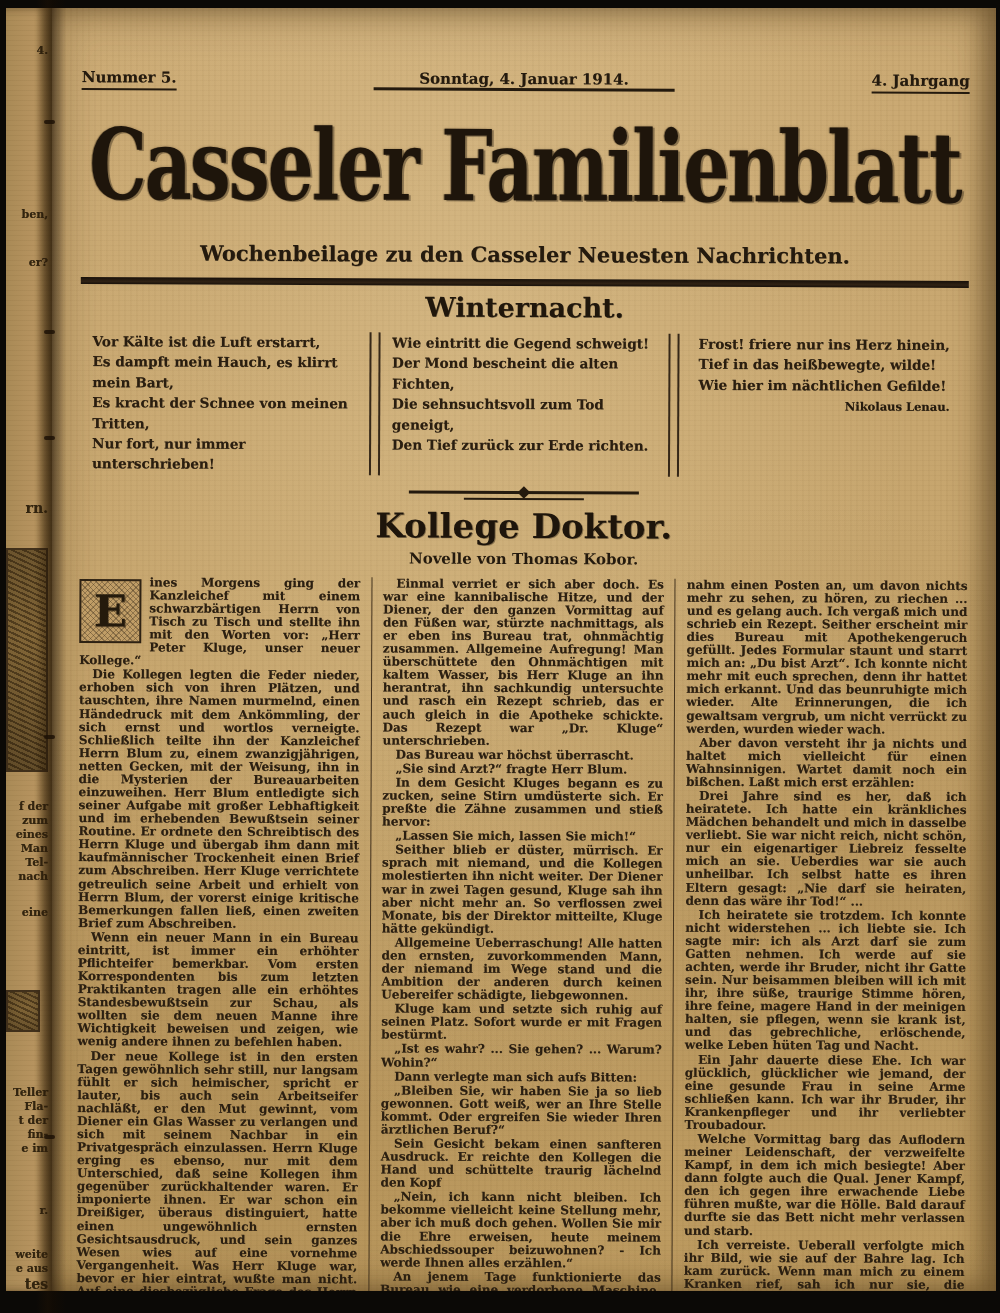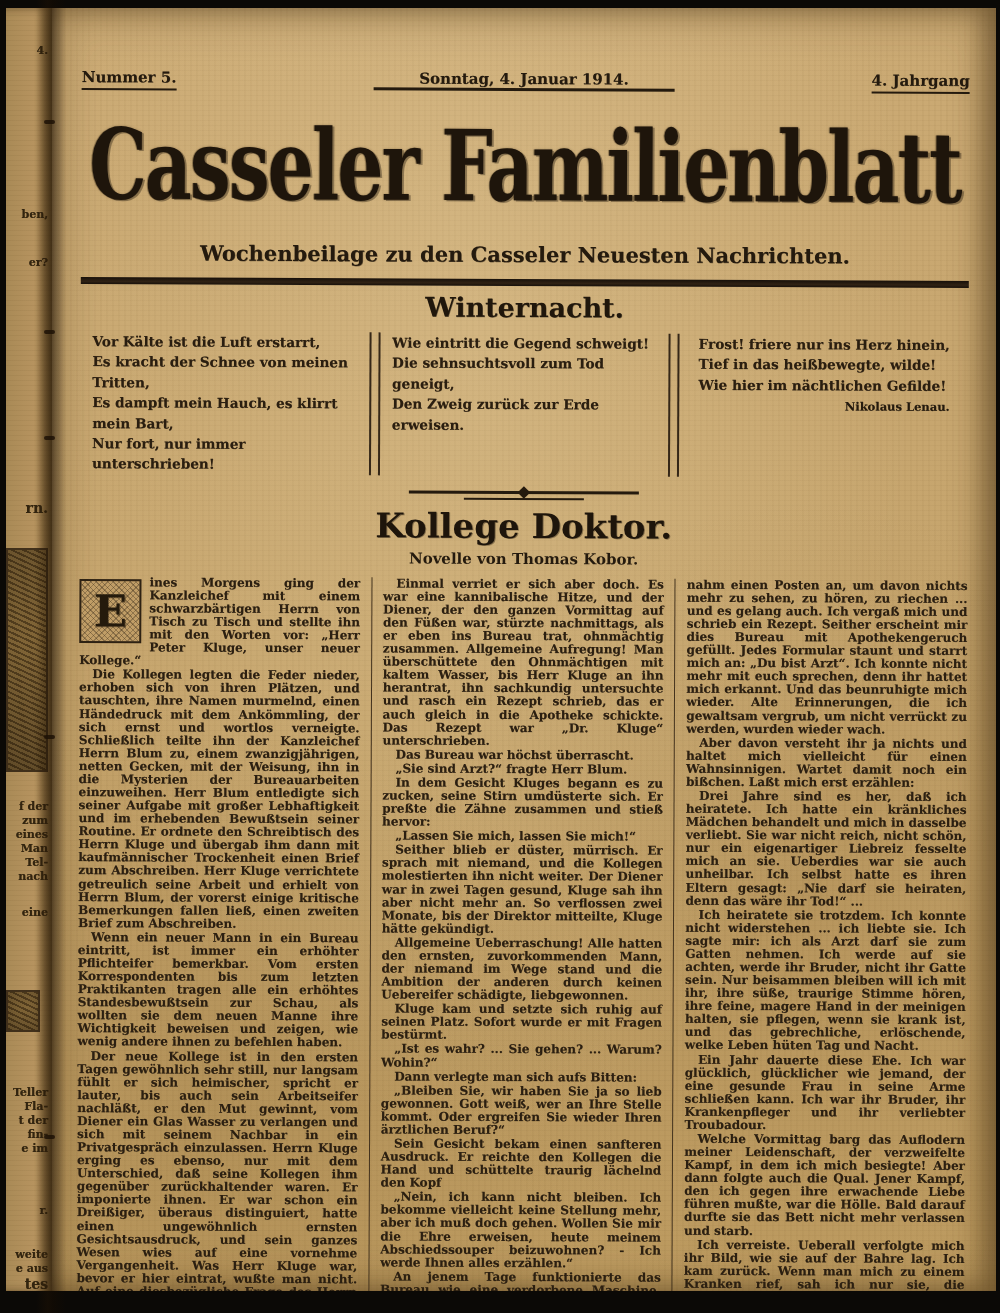--- a/index.html
+++ b/index.html
@@ -136,31 +136,32 @@
       </div>
       <div class="subtitle">Wochenbeilage zu den Casseler Neuesten Nachrichten.</div>
       <div class="thick-rule"></div>
 
       <section>
         <h2 class="poem-title">Winternacht.</h2>
         <div class="stanzas">
           <div class="stanza">
             <div class="stanza-block">
               <div>Vor Kälte ist die Luft erstarrt,</div>
+              <div>Es dampft mein Hauch, es klirrt mein Bart,</div>
               <div>Es kracht der Schnee von meinen Tritten,</div>
-              <div>Es dampft mein Hauch, es klirrt mein Bart,</div>
               <div>Nur fort, nur immer unterschrieben!</div>
             </div>
           </div>
           <div class="vrule"></div>
           <div class="stanza">
             <div class="stanza-block">
               <div>Wie eintritt die Gegend schweigt!</div>
+              <div>Der Mond bescheint die alten Fichten,</div>
               <div>Die sehnsuchtsvoll zum Tod geneigt,</div>
-              <div>Den Zweig zurück zur Erde erweisen.</div>
+              <div>Den Tief zurück zur Erde richten.</div>
             </div>
           </div>
           <div class="vrule"></div>
           <div class="stanza">
             <div class="stanza-block">
               <div>Frost! friere nur ins Herz hinein,</div>
               <div>Tief in das heißbewegte, wilde!</div>
               <div>Wie hier im nächtlichen Gefilde!</div>
               <div class="attr">Nikolaus Lenau.</div>
             </div>

